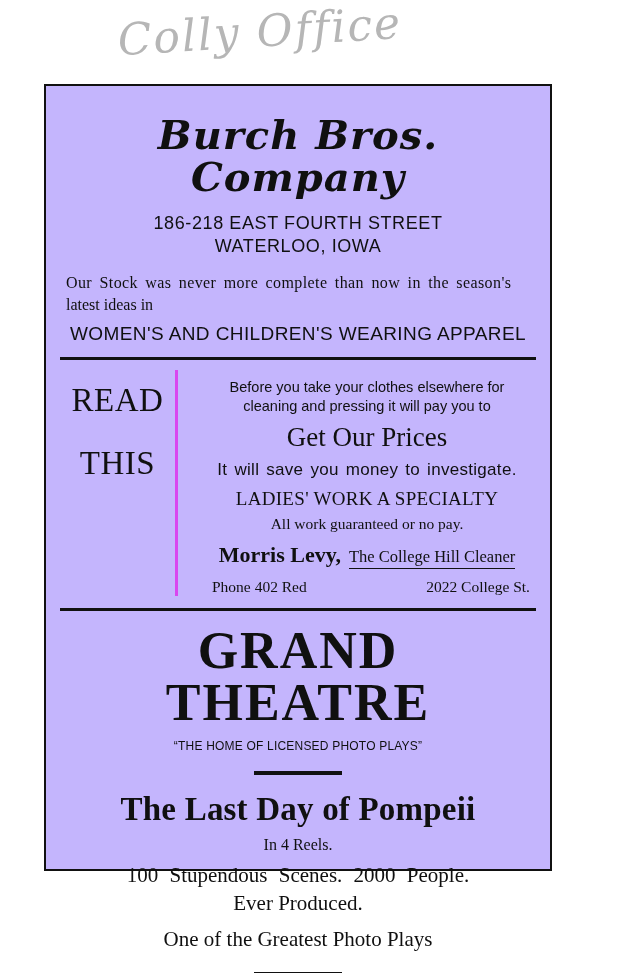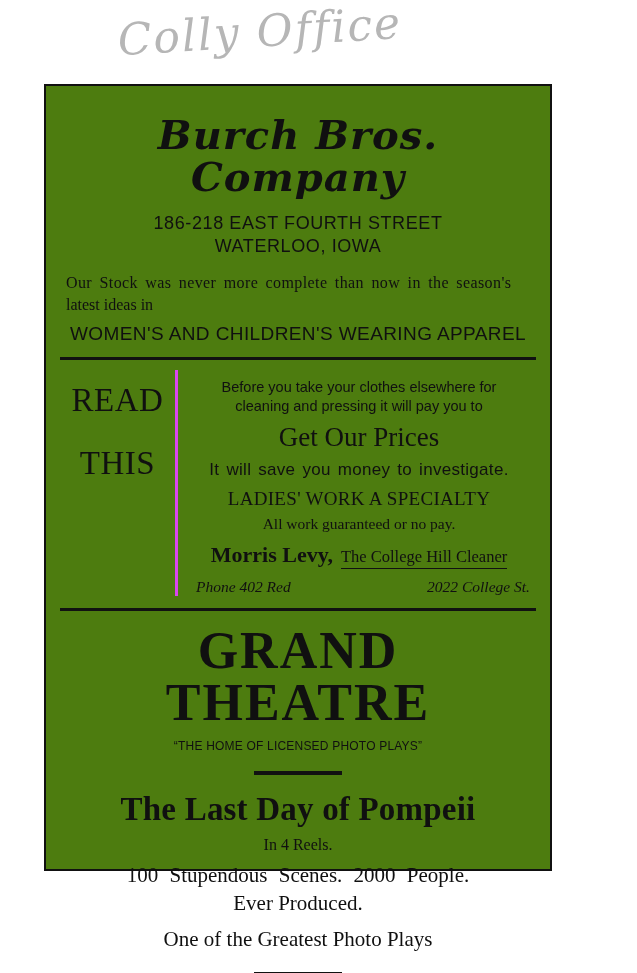--- a/index.html
+++ b/index.html
@@ -36,21 +36,21 @@
 
   
   .ad-box {
     position: absolute;
     left: 44px;
     top: 84px;
     width: 508px;
     height: 787px;
     border: 2px solid #111;
     box-sizing: border-box;
-    background: #4d7c0f;
+    background: #c4b5fd;
   }
   .inner {
     position: absolute;
     left: 14px;
     top: 10px;
     right: 14px;
     bottom: 10px;
   }
 
   
@@ -111,21 +111,21 @@
   .read-this div {
     font-family: "Liberation Serif", serif;
     font-size: 33px;
     letter-spacing: .5px;
     line-height: 1.0;
   }
   .read-this .read-word { margin-bottom: 30px; }
 
   .levy-body {
     flex: 1 1 auto;
-    padding-left: 4px;
+    padding-left: 20px;
     text-align: center;
   }
   .levy-l1 {
     font-family: "Liberation Sans", sans-serif;
     font-size: 14.5px;
     line-height: 1.3;
     margin-top: 8px;
   }
   .levy-prices {
     font-family: "Liberation Serif", serif;
@@ -168,21 +168,20 @@
     border-bottom: 1.5px solid #111;
     padding-bottom: 1px;
   }
   .levy-contact {
     display: flex;
     justify-content: space-between;
     font-family: "Liberation Serif", serif;
     font-size: 15.5px;
     margin-top: 9px;
     padding: 0 6px 0 14px;
-    font-style: italic;
   }
 
   
   .grand-wrap { margin-top: 8px; text-align: center; }
   .grand-title {
     font-family: "Liberation Serif", serif;
     font-size: 52px;
     letter-spacing: 2px;
     margin-top: 14px;
     line-height: 1.0;

